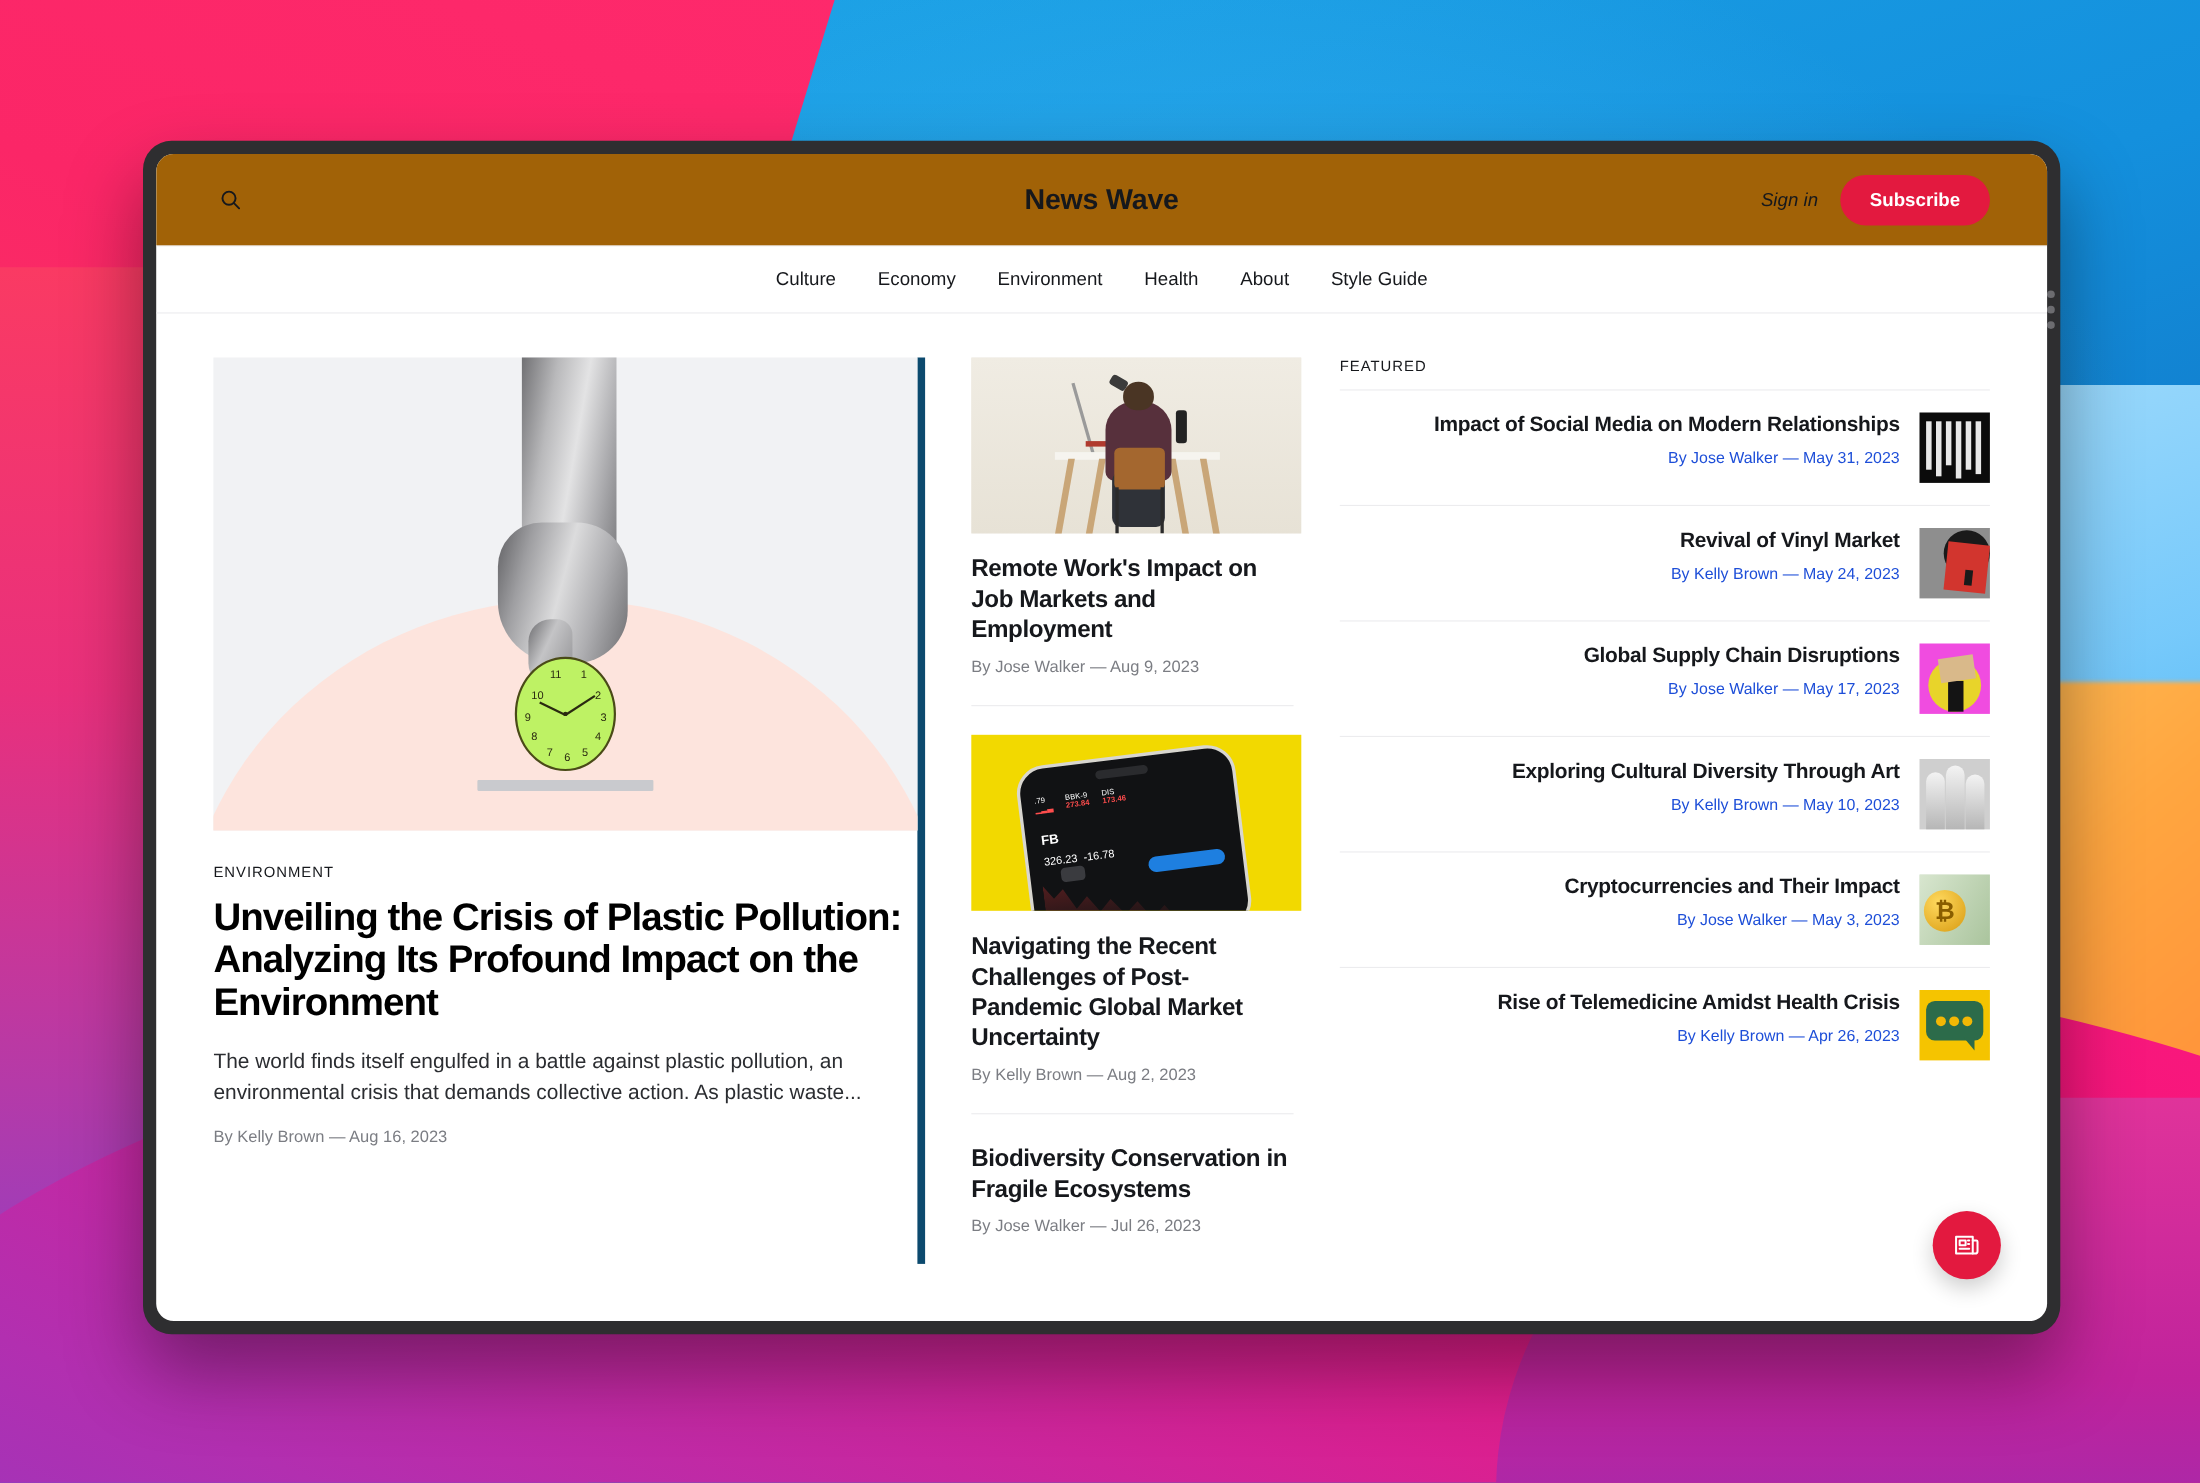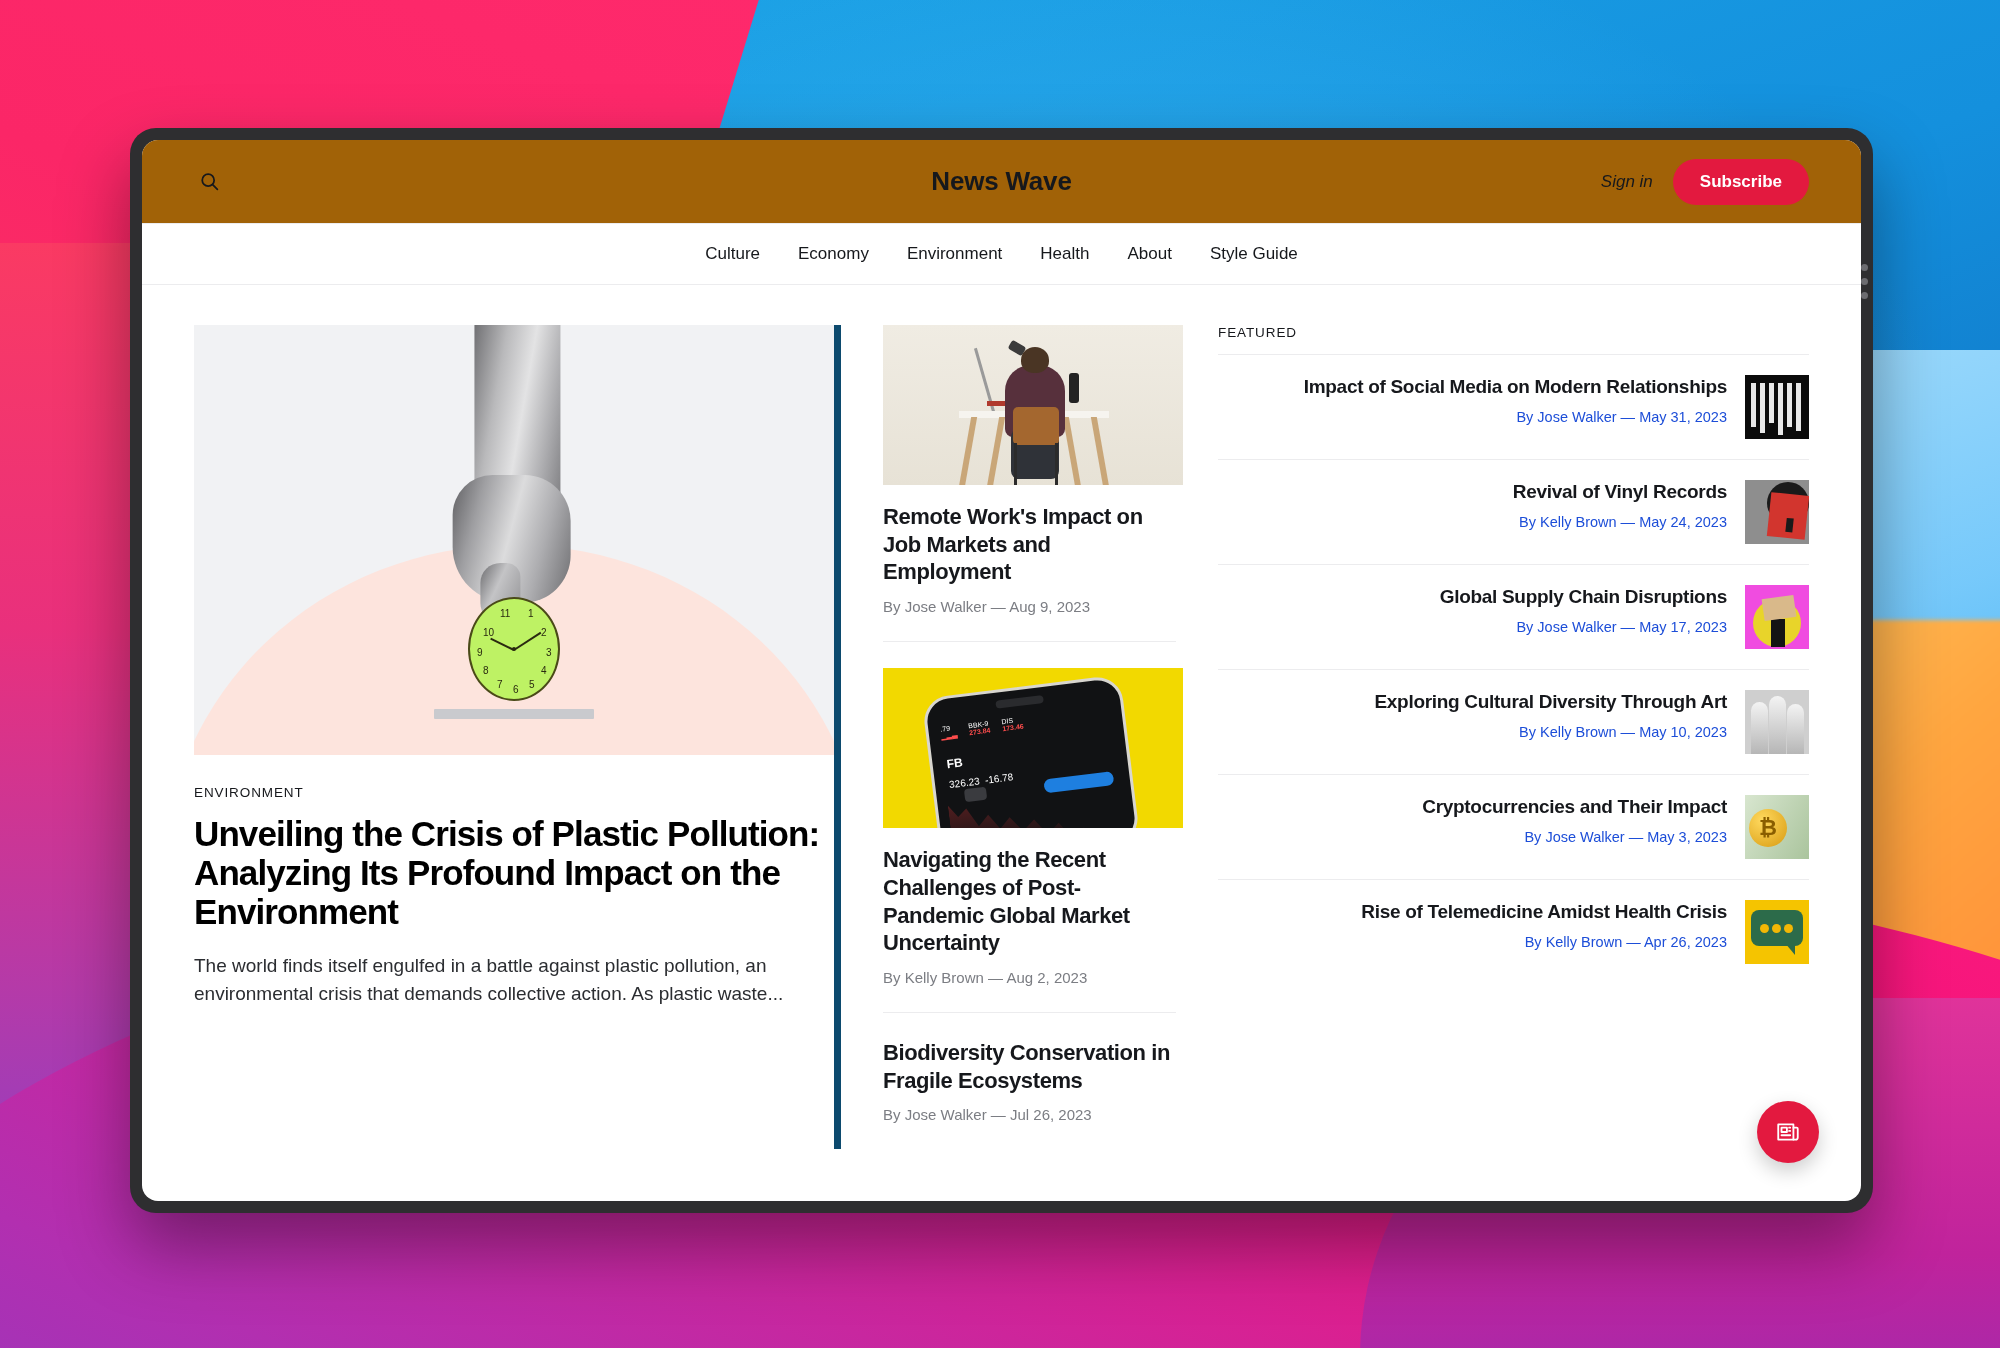--- a/index.html
+++ b/index.html
@@ -395,20 +395,21 @@
             <span class="tick" style="left:59px;top:80px">5</span>
             <span class="hand-h"></span>
             <span class="hand-m"></span>
             <span class="pin"></span>
           </div>
         </div>
 
         <div class="kicker">ENVIRONMENT</div>
         <h1 class="hero-title">Unveiling the Crisis of Plastic Pollution: Analyzing Its Profound Impact on the Environment</h1>
         <p class="hero-dek">The world finds itself engulfed in a battle against plastic pollution, an environmental crisis that demands collective action. As plastic waste...</p>
+        <div class="byline">By Kelly Brown — Aug 16, 2023</div>
       </article>
 
       <div class="mid-col">
 
         <article class="mid-card">
           <div class="mid-thumb img-desk">
             <span class="wall"></span>
             <span class="lamp-arm"></span>
               <span class="lamp-head"></span>
             <span class="books"></span>
@@ -466,21 +467,21 @@
             <span class="bar" style="left:15px;height:50px"></span>
             <span class="bar" style="left:24px;height:40px"></span>
             <span class="bar" style="left:33px;height:52px"></span>
             <span class="bar" style="left:42px;height:44px"></span>
             <span class="bar" style="left:51px;height:48px"></span>
           </div>
         </div>
 
         <div class="feat-item">
           <div class="feat-text">
-            <div class="feat-title">Revival of Vinyl Records</div>
+            <div class="feat-title">Revival of Vinyl Market</div>
             <div class="feat-byline">By Kelly Brown — May 24, 2023</div>
           </div>
           <div class="feat-thumb th-vinyl">
             <span class="disc"></span>
               <span class="sleeve"></span>
           </div>
         </div>
 
         <div class="feat-item">
           <div class="feat-text">

